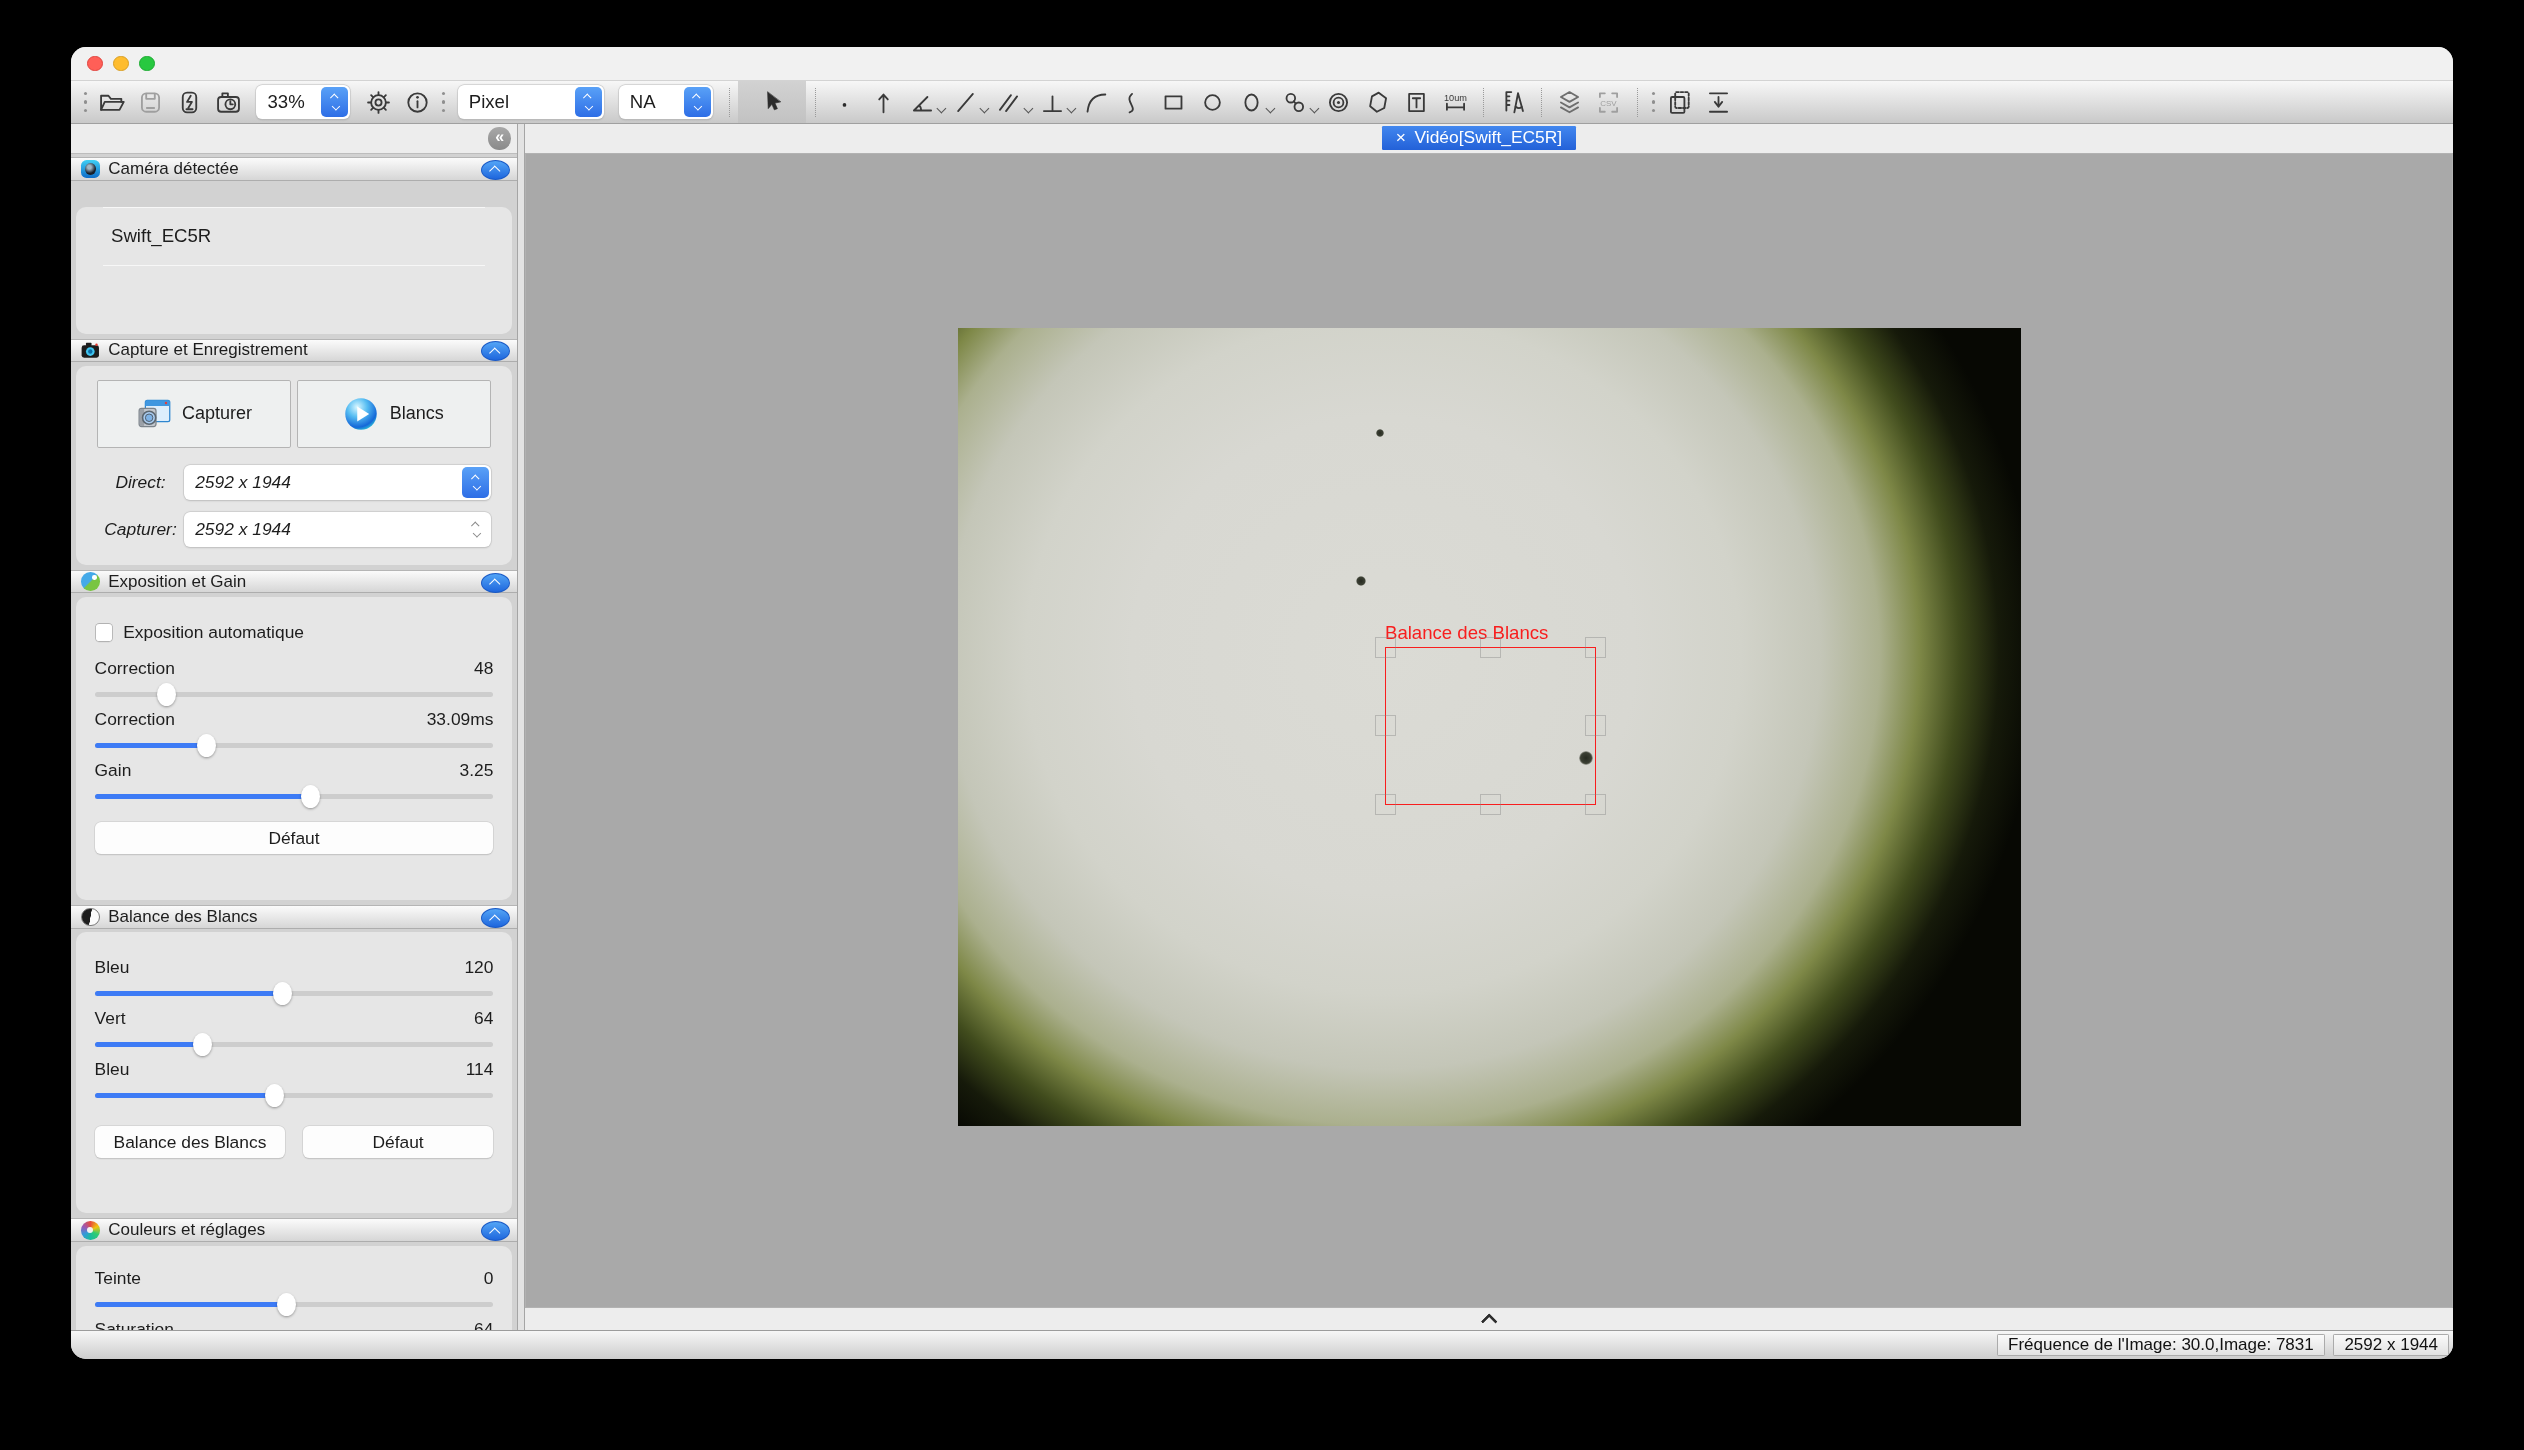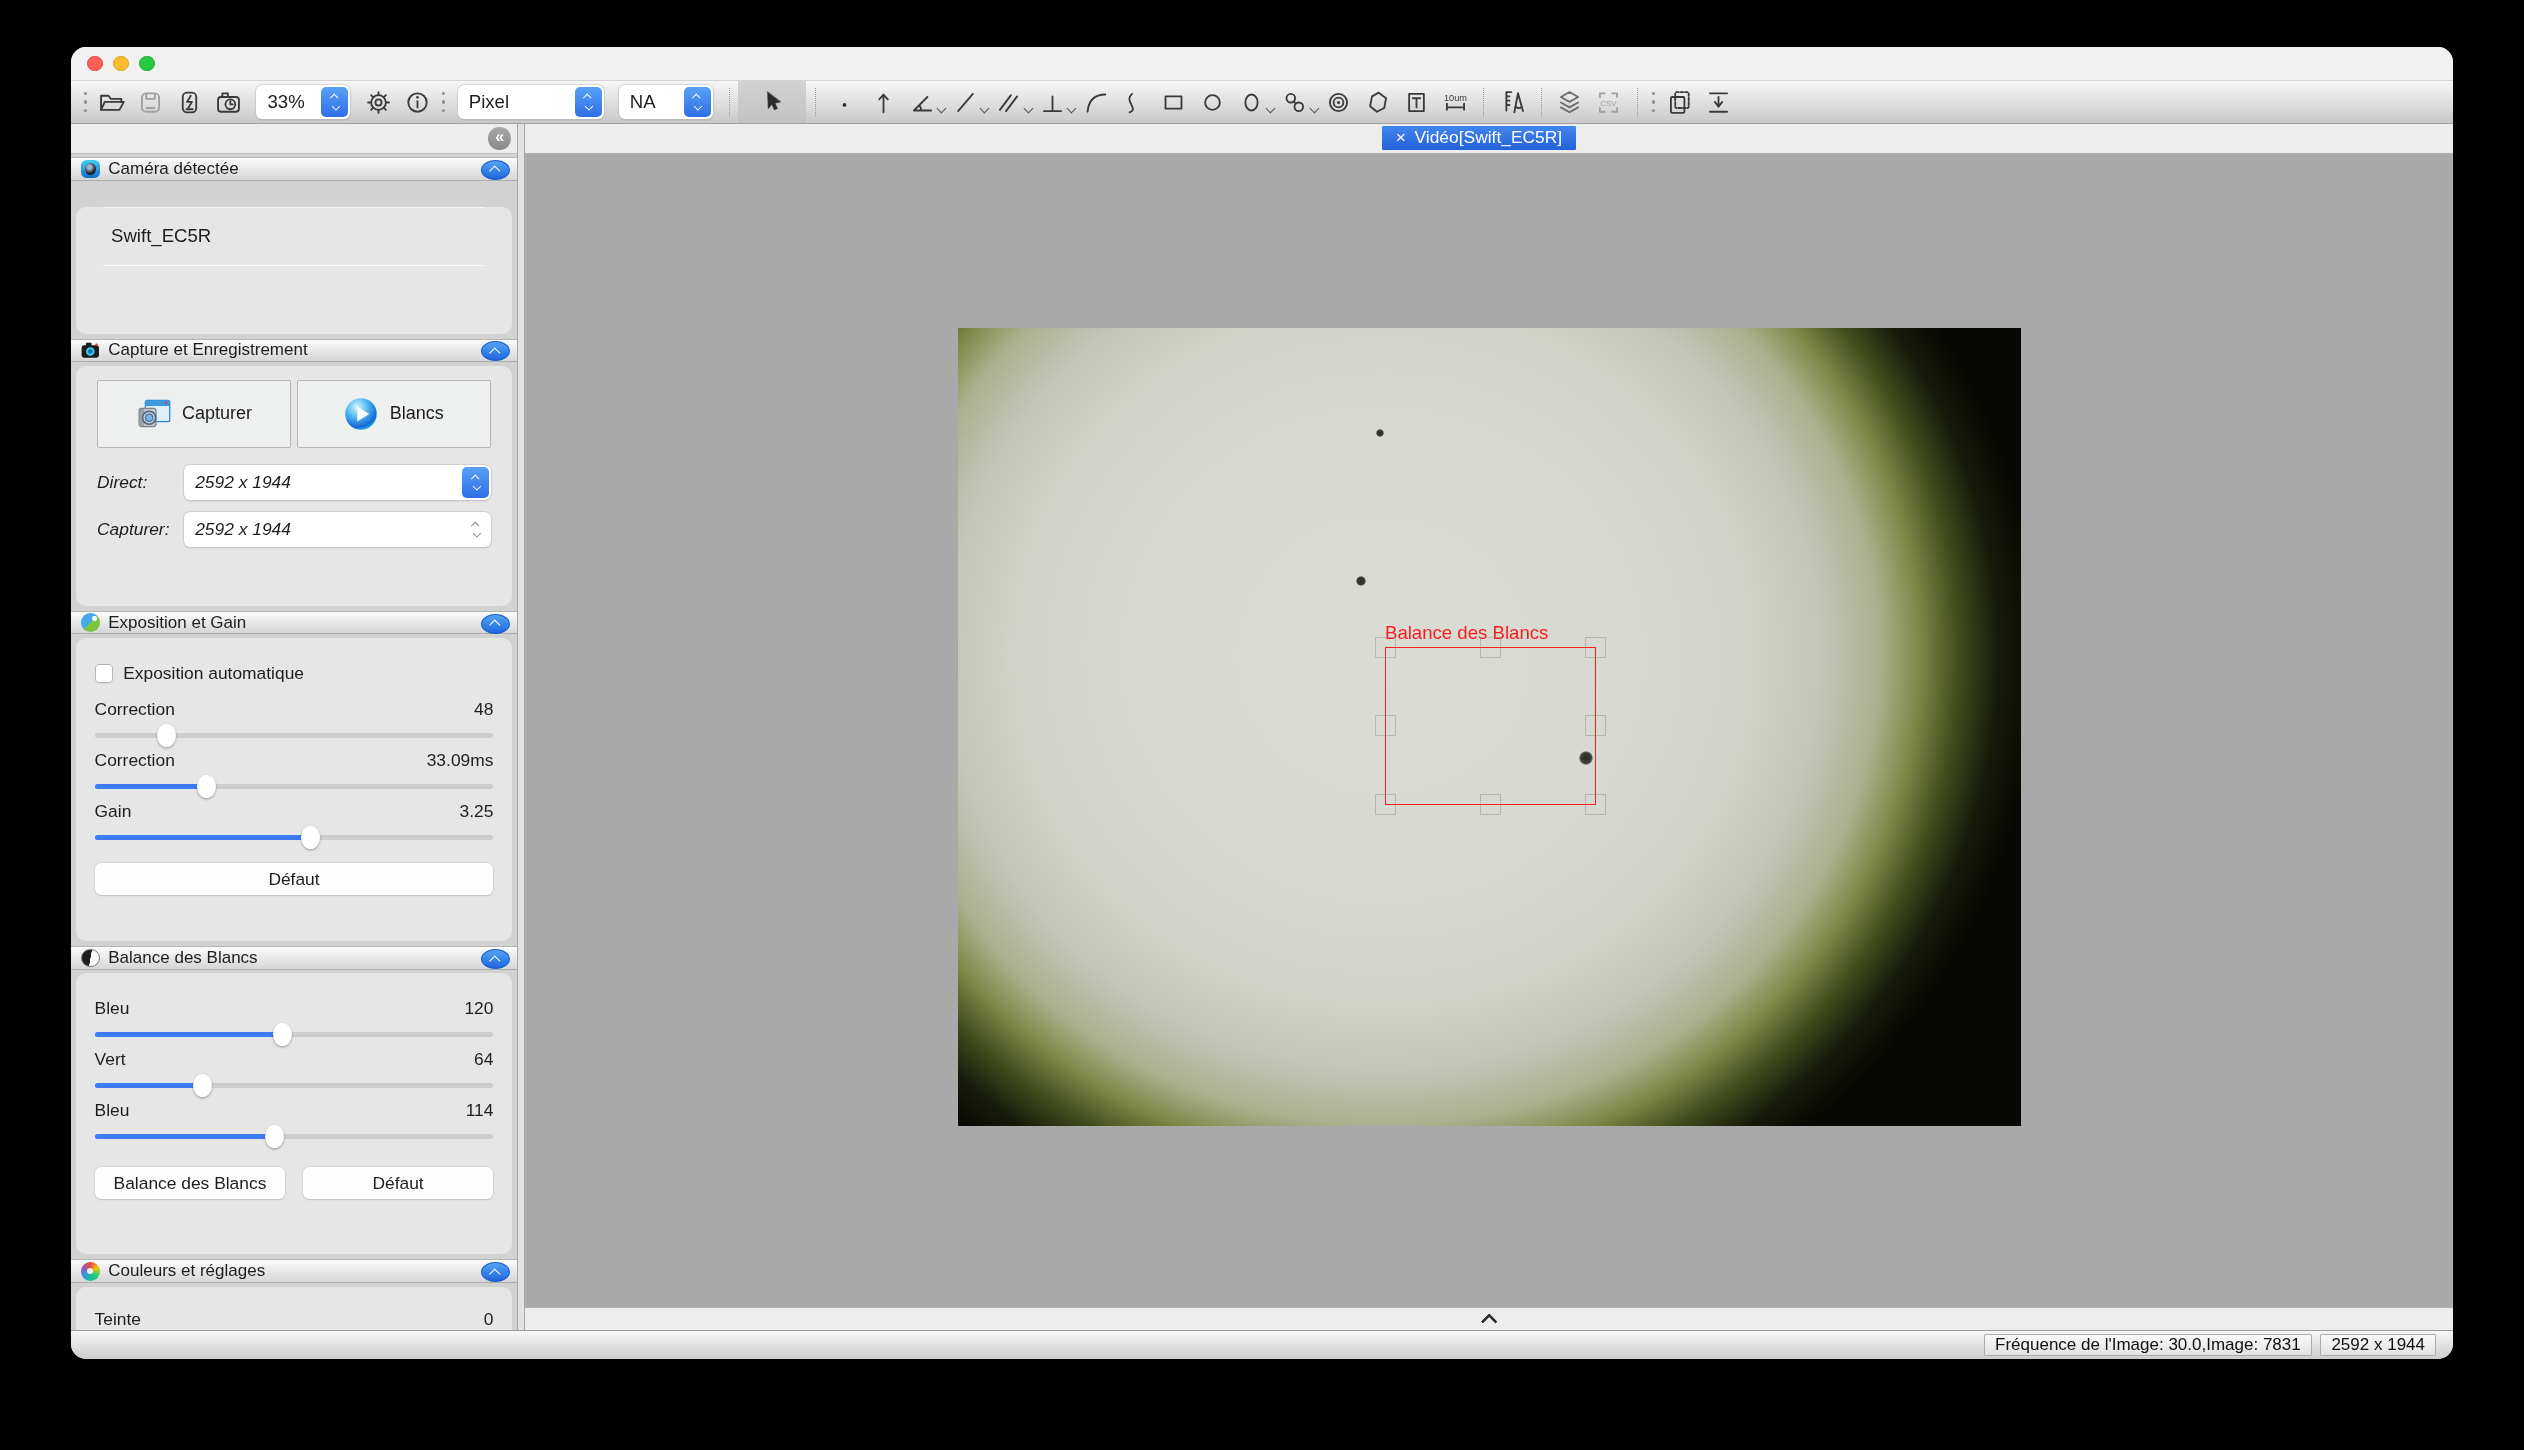--- a/index.html
+++ b/index.html
@@ -80,21 +80,21 @@
   .pico.colors::after { content:""; position:absolute; left:6.2px; top:6.2px; width:6.2px; height:6.2px;
     border-radius:50%; background:#f2f2f2; }
 
   
   .cam-body { height:127px; }
   .hairline { height:1.2px; background:#f7f7f7; margin:0 27px; }
   .cam-row { height:57px; display:flex; align-items:center; padding-left:35px; font-size:18.6px; }
   .cam-body .hairline.top { margin-top:26px; }
 
   
-  .capt-body { height:240px; padding:13.7px 21px 0; }
+  .capt-body { height:199px; padding:13.7px 21px 0;text-align:center; }
   .bigbtns { display:flex; gap:6.2px; height:68px; }
   .bigbtn { flex:1; background:#eef0f0; border:0.6px solid #b4b4b4; border-radius:1.9px;
     display:flex; align-items:center; justify-content:center; gap:11.2px; font-size:18px; }
   .formrow { display:flex; align-items:center; margin-top:17.4px;font-style:italic; }
   .formrow .flabel { width:87px; font-size:17.4px; flex:0 0 auto; }
   .formrow .select { flex:1; height:35px; font-size:17.4px; }
   .formrow.second { margin-top:12.4px; }
 
   
   .srow { display:flex; justify-content:space-between; font-size:17.4px; height:21px; align-items:center; }
@@ -145,21 +145,21 @@
   .roi-label { position:absolute; left:427px; top:294px; font-size:18.6px; color:#f81e1e; white-space:nowrap; }
   .handle { position:absolute; width:21px; height:21px; border:1.2px solid rgba(130,130,130,.4); }
 
   .reveal-strip { height:22px; background:#ededed; flex:0 0 auto; display:flex;
     align-items:center; justify-content:center; }
   .chev-up { width:12.4px; height:12.4px; border-left:3.7px solid #2d2d2d; border-top:3.7px solid #2d2d2d;
     transform:rotate(45deg) translate(1.9px,1.9px); border-radius:1.2px; }
 
   
   .statusbar { height:29px; background:linear-gradient(#f7f7f7,#cdcdcd); border-top:1.2px solid #9c9c9c;
-    display:flex; align-items:center; justify-content:flex-end; gap:8.7px; padding-right:17px; flex:0 0 auto; }
+    display:flex; align-items:center; justify-content:flex-end; gap:8.7px; padding-right:4px; flex:0 0 auto; }
   .scell { height:22.4px; border:0.6px solid #ababab; border-radius:1.2px; display:flex; align-items:center;
     padding:0 10px; font-size:17px; color:#111; background:linear-gradient(#fafafa,#e2e2e2); }
 </style>
 </head>
 <body>
 
 <div class="window">
 
   <div class="titlebar">
     <div class="lights">

